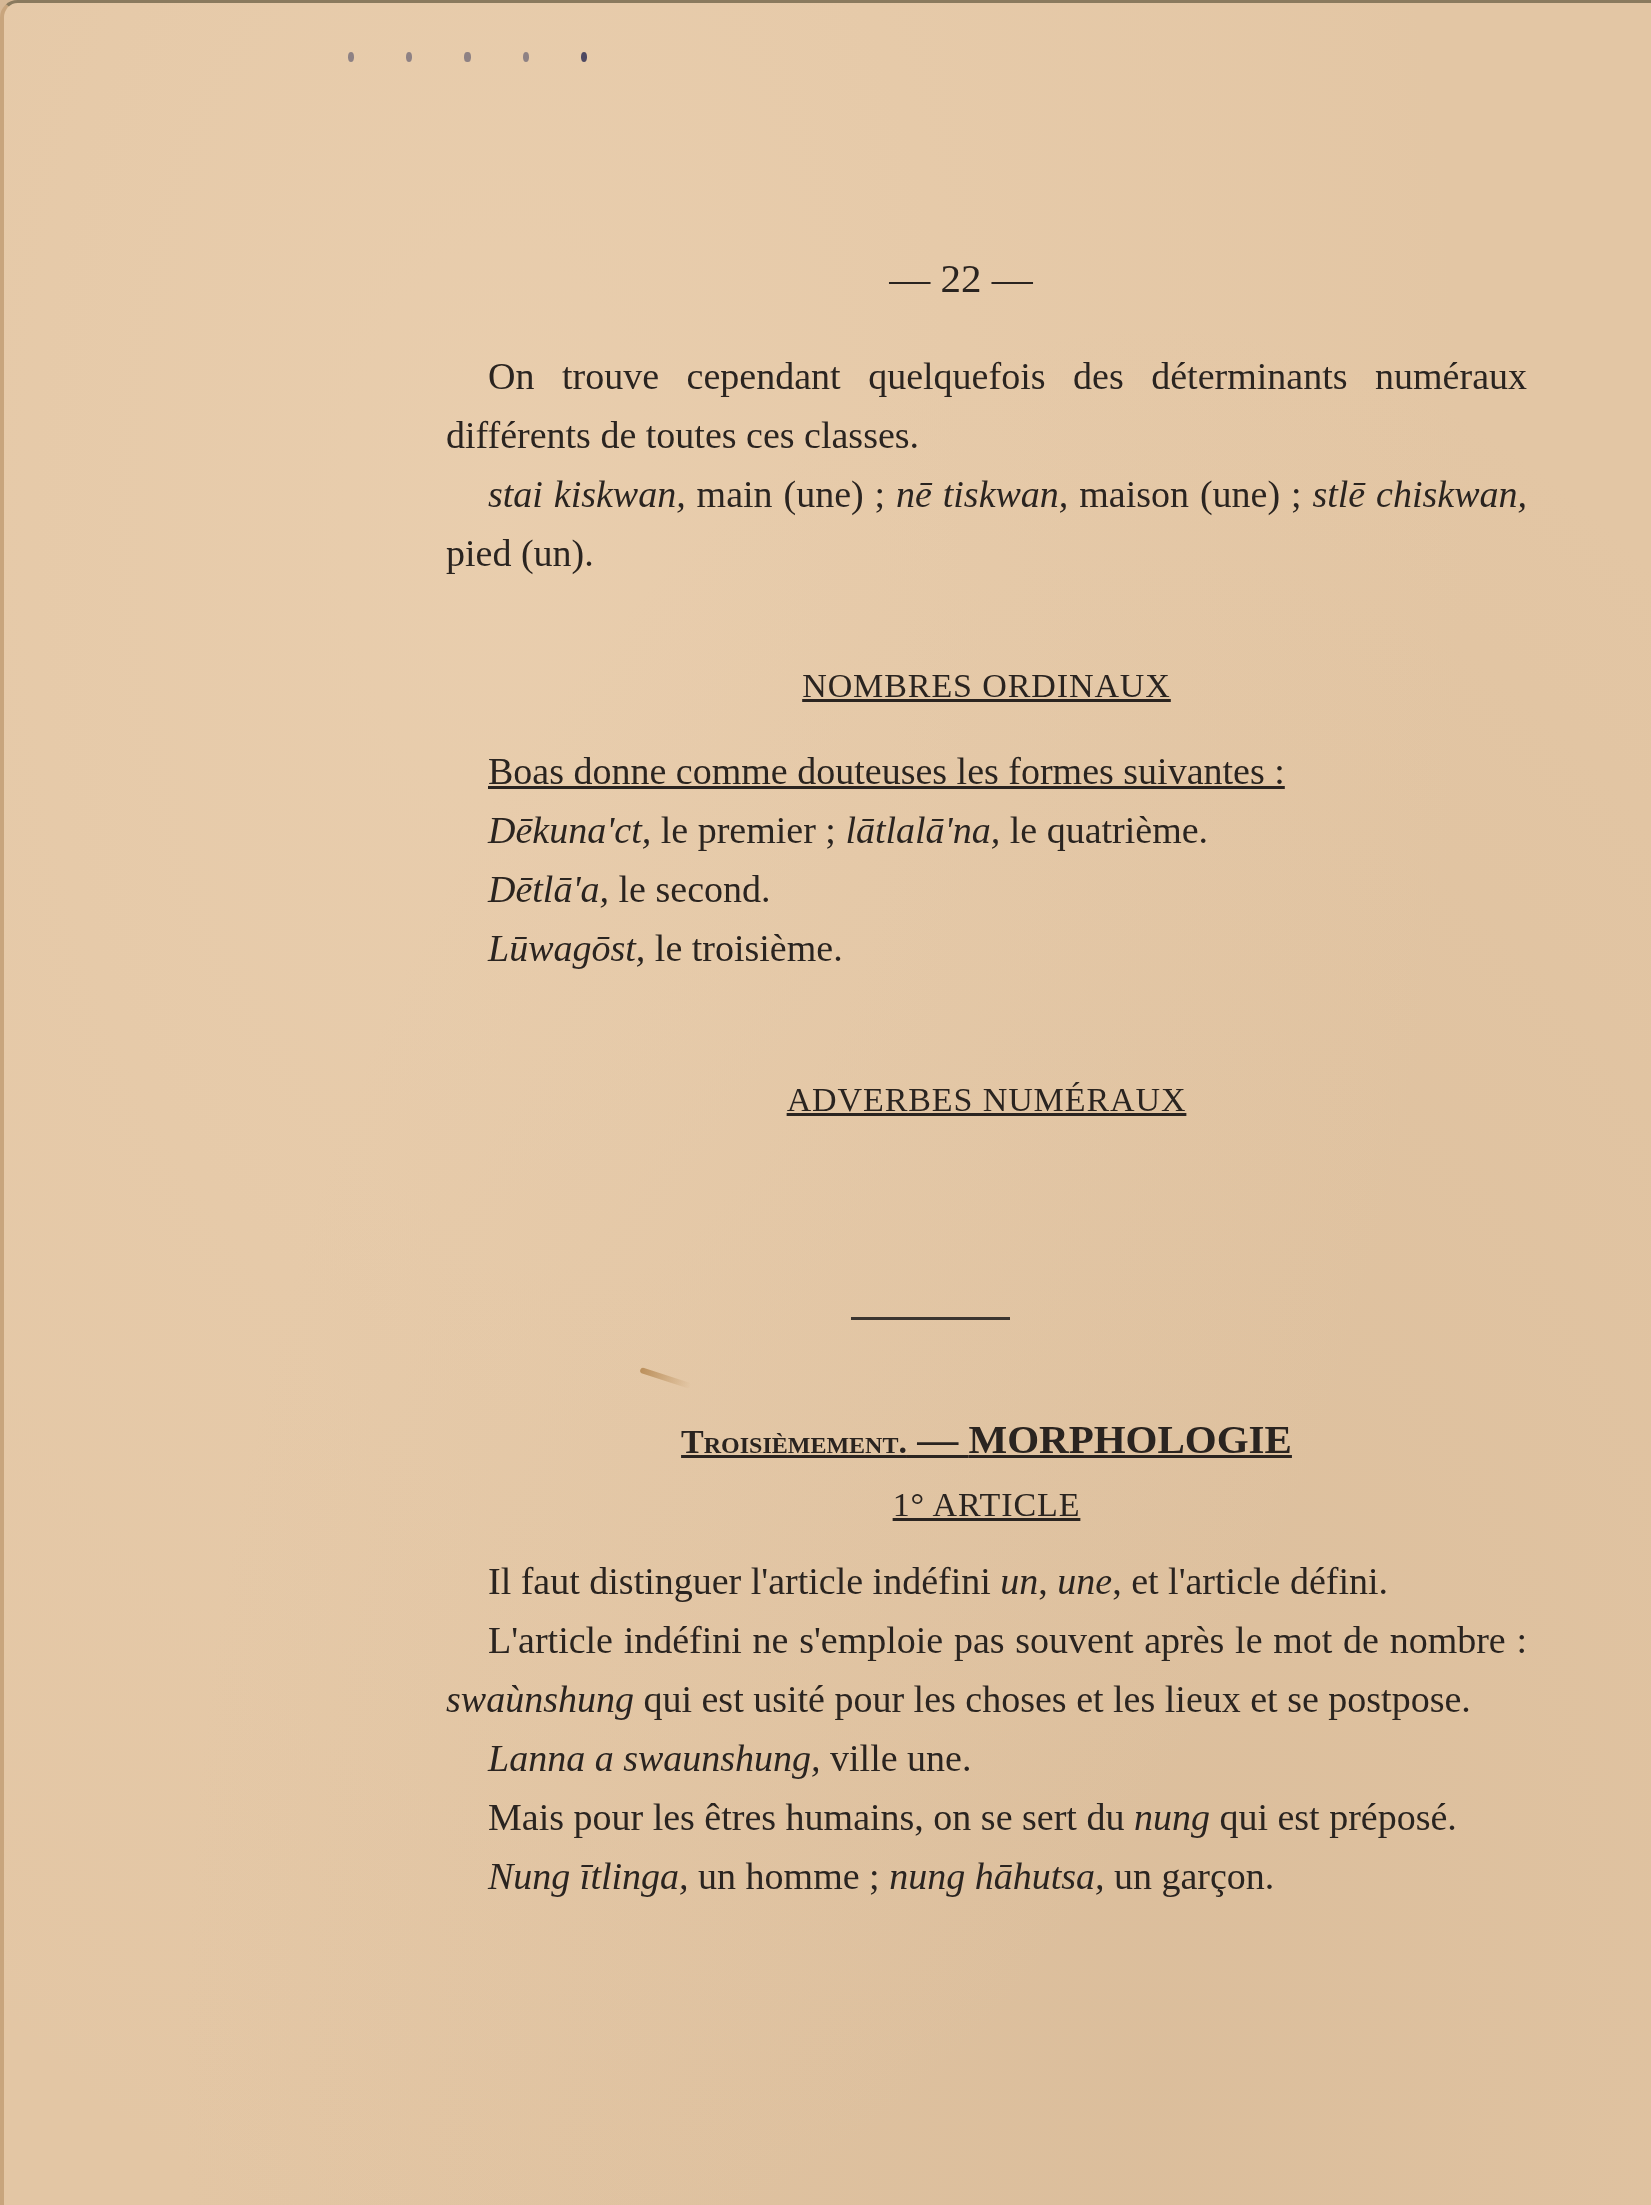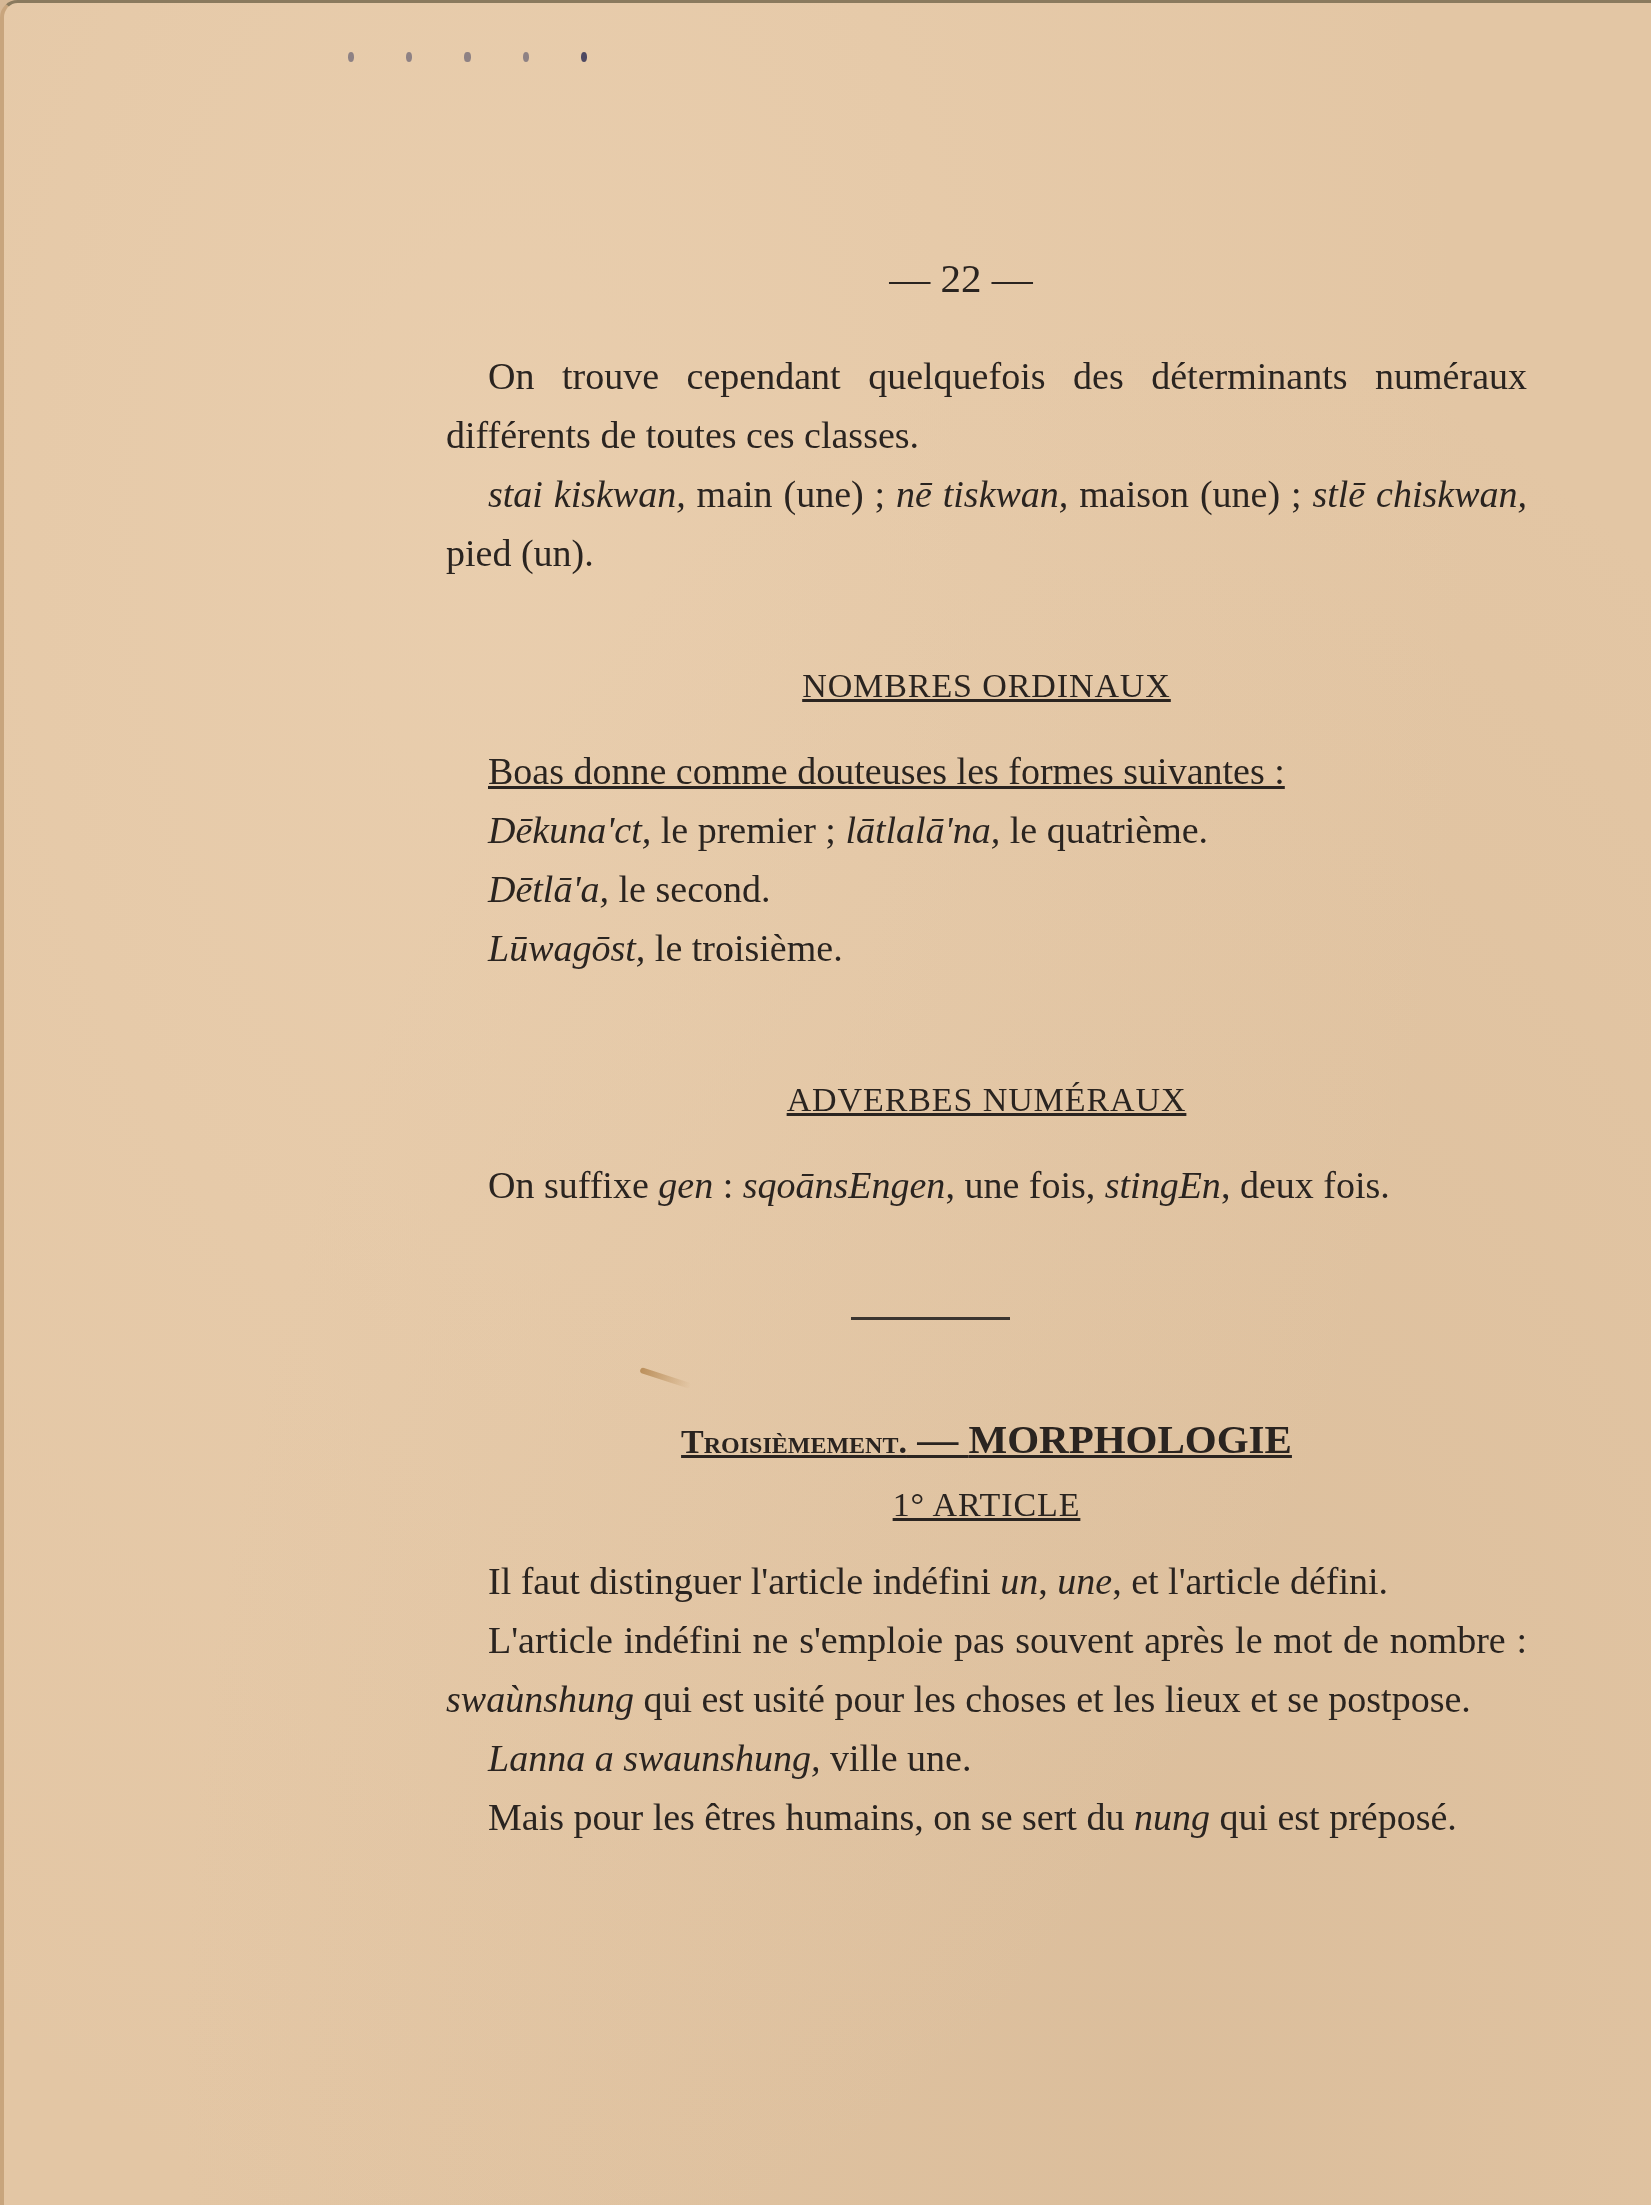--- a/index.html
+++ b/index.html
@@ -126,23 +126,20 @@
     <span class="line ind">
       <i>Dētlā'a,</i><span> le second.</span>
     </span>
     <span class="line ind">
       <i>Lūwagōst,</i><span> le troisième.</span>
     </span>
   </div>
 
   <div class="text" style="top:1067px;">
     <p class="heading">ADVERBES NUMÉRAUX</p>
-    <p class="p indent" style="margin-top:26.5px;">
-      <span>On suffixe </span><i>gen</i><span> : </span><i>sqoānsEngen</i><span>, une fois, </span><i>stingEn</i><span>, deux fois.</span>
-    </p>
   </div>
 
   <div class="rule"></div>
   <div class="stain"></div>
 
   <div class="text" style="top:1407px;">
     <p class="heading" style="letter-spacing:0;">
       <span class="sc">Troisièmement.</span><span class="bigbold"> — </span><span class="bigbold">MORPHOLOGIE</span>
     </p>
     <p class="heading" style="margin-top:4.4px;">1° ARTICLE</p>
@@ -151,15 +148,18 @@
     </p>
     <p class="p indent">
       <span>L'article indéfini ne s'emploie pas souvent après le mot de nombre : </span><i>swaùnshung</i><span> qui est usité pour les choses et les lieux et se postpose.</span>
     </p>
     <span class="line ind">
       <i>Lanna a swaunshung,</i><span> ville une.</span>
     </span>
     <p class="p indent">
       <span>Mais pour les êtres humains, on se sert du </span><i>nung</i><span> qui est préposé.</span>
     </p>
+    <span class="line ind">
+      <i>Nung ītlinga,</i><span> un homme ; </span><i>nung hāhutsa,</i><span> un garçon.</span>
+    </span>
   </div>
 </div>
 
 
 </body></html>

